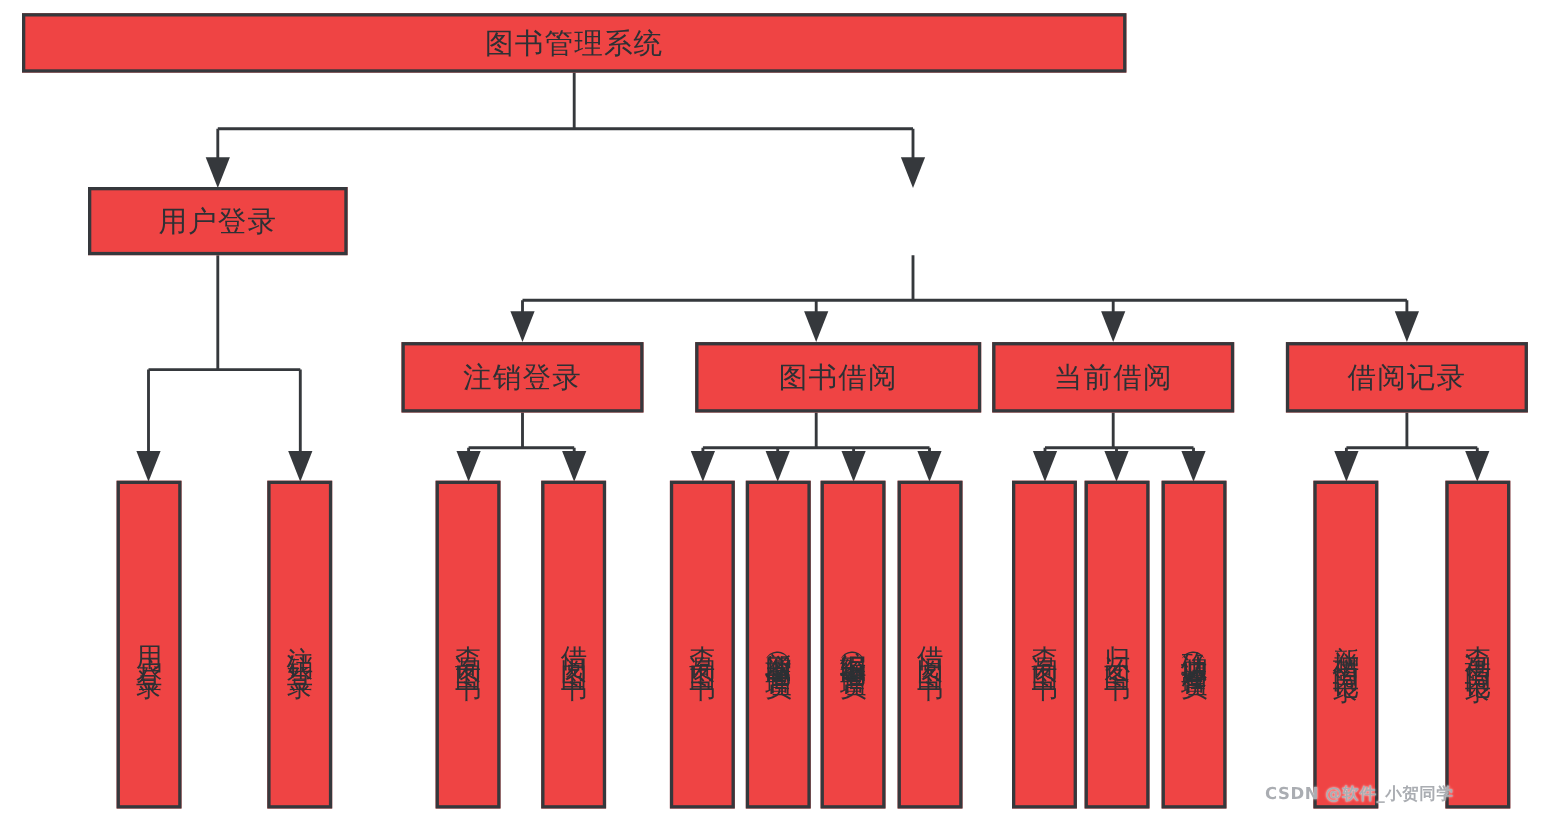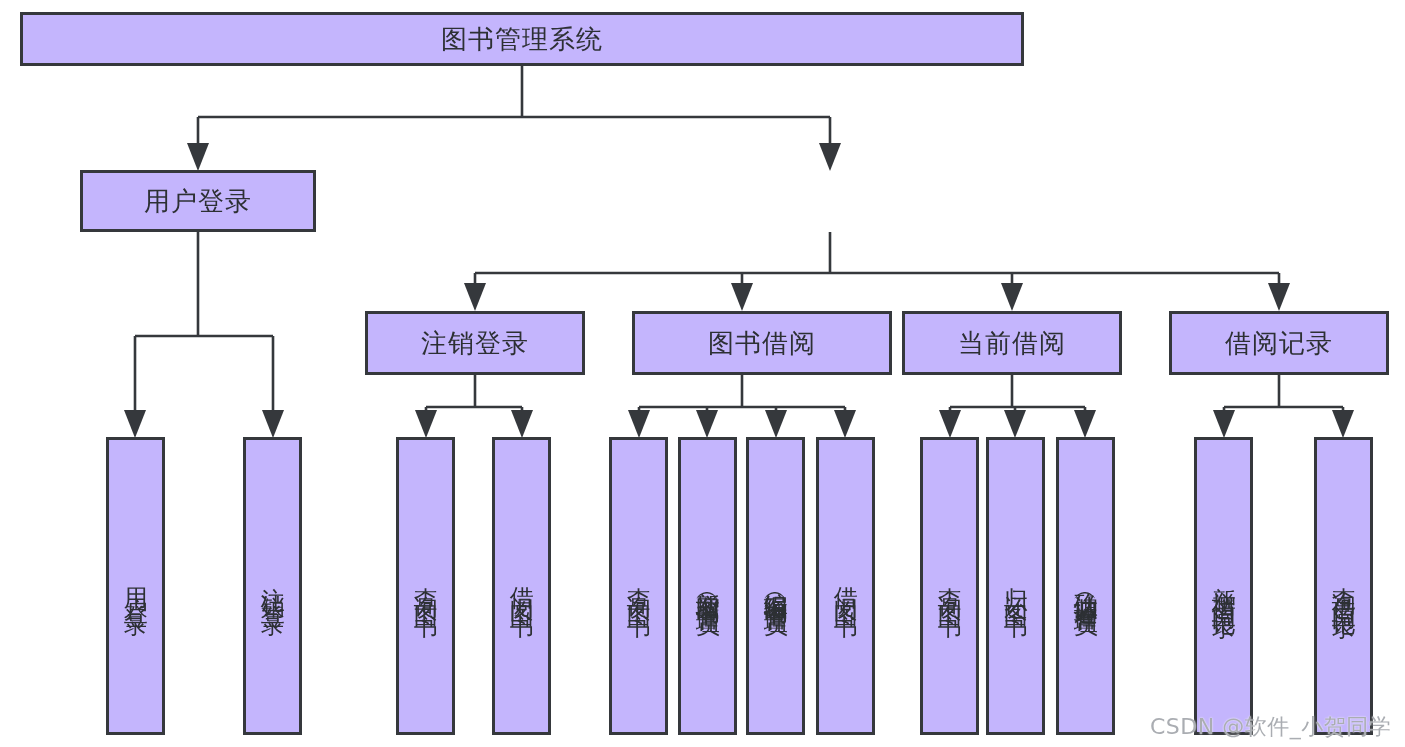--- a/index.html
+++ b/index.html
@@ -8,36 +8,36 @@
     position: relative; overflow: hidden;
     font-family: "DejaVu Sans", sans-serif;
   }
   .stage { position: absolute; left: 0; top: 0; width: 1405px; height: 747px; }
   svg.connectors {
     position: absolute; left: 0; top: 0; z-index: 1;
     pointer-events: none;
   }
   .box {
     position: absolute; z-index: 2; box-sizing: border-box;
-    background: #c4b5fd; border: 3px solid #35383c;
+    background: #ef4444; border: 3px solid #35383c;
     display: flex; align-items: center; justify-content: center;
     color: #2d3034; text-align: left;
   }
   .h-box { font-size: 26px; letter-spacing: 1px; white-space: nowrap; }
   .v-box {
     writing-mode: vertical-rl; text-orientation: mixed;
     font-size: 24px; line-height: 1.1;
   }
   .sp-wide  { letter-spacing: 9px; padding-bottom: 0; }
   .sp-mid   { letter-spacing: 6px; }
   .sp-tight { letter-spacing: 3px; }
   .watermark {
     position: absolute; left: 1150px; top: 712px; z-index: 5;
-    font-size: 22px; letter-spacing: 0.5px; color: #aaadb2;
-    text-shadow: 0 0 2px #ffffff; white-space: nowrap;
+    font-size: 15px; letter-spacing: 0.5px; color: #aaadb2;
+    text-shadow: 0 0 2px #ffffff; white-space: nowrap; font-weight: bold;
   }
 </style>
 </head>
 <body>
 
 <div class="stage">
 
   <svg class="connectors" width="1405" height="747" viewBox="0 0 1405 747" aria-hidden="true">
     <path fill="none" stroke="#35383c" stroke-width="2.6" d="
       M522 66 V117 M198 117 H830 M198 117 V148 M830 117 V148

